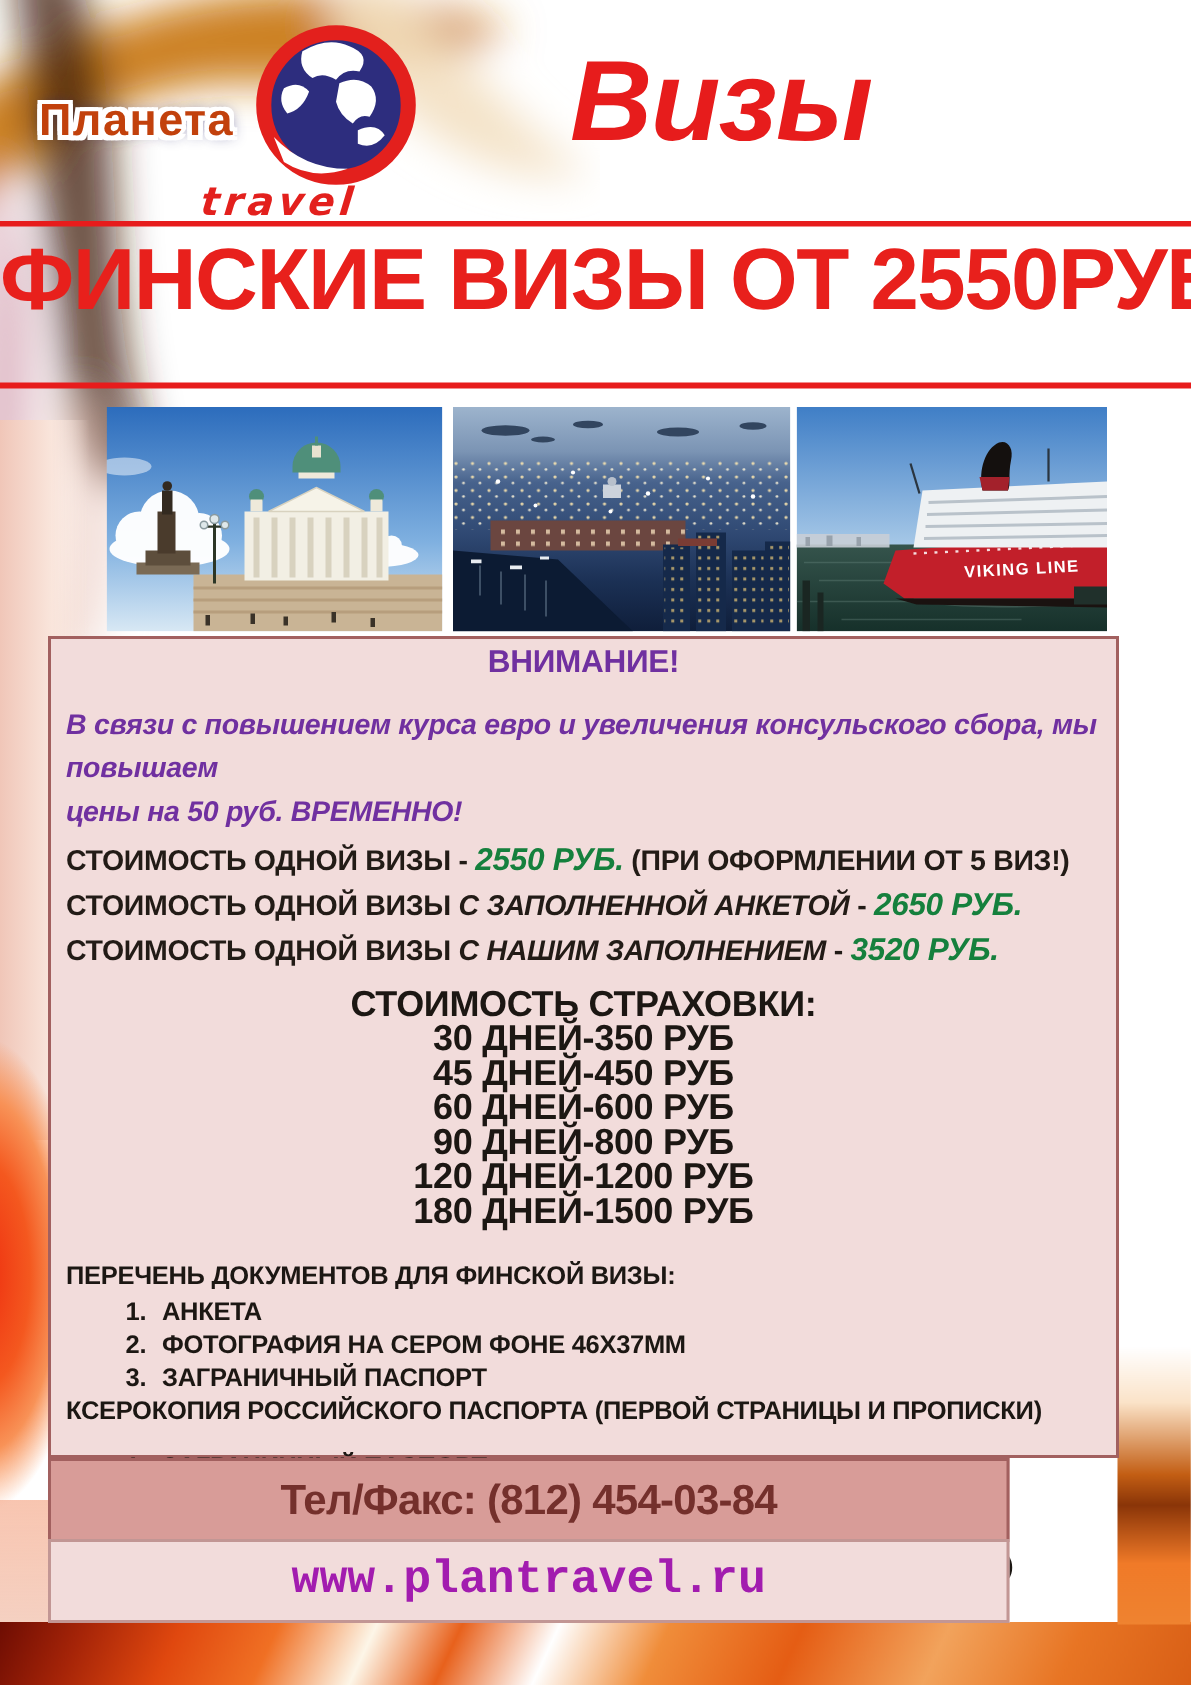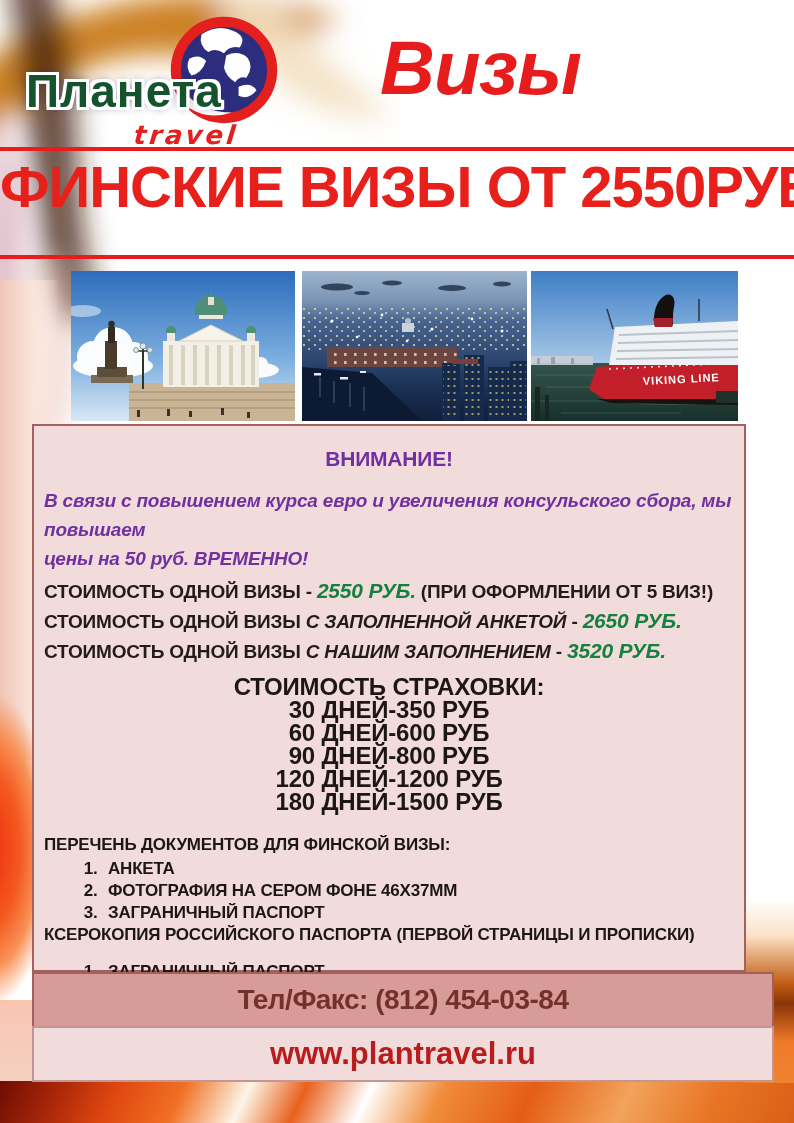--- a/index.html
+++ b/index.html
@@ -29,21 +29,21 @@
   }
   .deco-corner-right{
     left:745px;top:898px;width:49px;height:185px;
     background:linear-gradient(to bottom,#ffffff 0%,#fbe3c8 20%,#c35e14 46%,#8a3508 57%,#f07a28 78%,#ef8330 100%);
   }
   
   .logo-wrap{position:absolute;left:22px;top:6px;width:290px;height:148px;}
   .globe{position:absolute;left:146px;top:8px;width:112px;height:112px;}
   .brand{
     position:absolute;left:4px;top:58px;width:260px;
-    font-size:46px;font-weight:800;color:#14532d;letter-spacing:1px;white-space:nowrap;
+    font-size:30px;font-weight:800;color:#c2410c;letter-spacing:1px;white-space:nowrap;
     text-shadow:-3px -3px 0 #fff,3px -3px 0 #fff,-3px 3px 0 #fff,3px 3px 0 #fff,
       -3px 0 0 #fff,3px 0 0 #fff,0 -3px 0 #fff,0 3px 0 #fff,0 0 9px rgba(38,38,110,.85);
   }
   .travel{
     position:absolute;left:112px;top:114px;
     font-family:"DejaVu Sans",sans-serif;font-style:italic;font-weight:700;
     font-size:26px;color:#e3201d;letter-spacing:3px;transform:skewX(-6deg);
   }
   
   .page-title{
@@ -62,40 +62,40 @@
   .photo svg{display:block;}
   .photo1{left:71px;width:224px;}
   .photo2{left:302px;width:225px;}
   .photo3{left:531px;width:207px;}
   
   .notice-box{
     position:absolute;left:32px;top:424px;width:714px;height:548px;box-sizing:border-box;
     background:#f2dcdb;border:2px solid #a2605f;padding:2px 10px 0 10px;
     color:#221b16;letter-spacing:-0.2px;
   }
-  .notice-title{margin-top:19px;text-align:center;font-size:21px;font-weight:800;color:#7030a0;line-height:24px;}
+  .notice-title{margin-top:2px;text-align:center;font-size:21px;font-weight:800;color:#7030a0;line-height:24px;}
   .intro{font-size:19px;font-weight:700;font-style:italic;color:#7030a0;line-height:29px;margin-top:15px;}
   .prices{margin-top:3px;}
   .price-line{font-size:19px;font-weight:700;line-height:29px;white-space:nowrap;}
   .price-cond{font-style:italic;}
   .price-value{color:#15803d;font-style:italic;font-size:21px;}
   .insurance{margin-top:9px;text-align:center;font-size:24px;font-weight:800;line-height:23px;color:#1c1713;}
   .docs{margin-top:21px;font-size:17px;font-weight:700;line-height:22px;color:#1c1713;}
   .docs ol{margin:2px 0 0 0;padding-left:58px;}
   .docs li{padding-left:6px;}
   .children{margin-top:15px;}
   
-  .bar{position:absolute;left:32px;width:742px;box-sizing:border-box;text-align:center;}
+  .bar{position:absolute;left:32px;width:641px;box-sizing:border-box;text-align:center;}
   .bar-phone{
     top:972px;height:56px;background:#d89c98;border:2px solid #a2605f;
     font-size:28px;font-weight:800;color:#74302c;line-height:52px;letter-spacing:-0.5px;
   }
   .bar-site{
     top:1026px;height:56px;background:#f2dcdb;border:2px solid #c29694;
-    font-family:Liberation Sans, sans-serif;font-size:31px;font-weight:700;color:#b91c1c;line-height:52px;
+    font-family:Liberation Mono, monospace;font-size:31px;font-weight:700;color:#a21caf;line-height:52px;
   }
 </style>
 </head>
 <body>
 
 <div class="page">
 
   <svg class="deco deco-topleft" viewBox="0 0 400 450" width="400" height="450">
     <defs>
       <filter id="bl" x="-60%" y="-60%" width="220%" height="220%">
@@ -328,20 +328,21 @@
     </div>
     <div class="prices">
       <div class="price-line"><span>СТОИМОСТЬ ОДНОЙ ВИЗЫ - </span><span class="price-value">2550 РУБ.</span><span> (ПРИ ОФОРМЛЕНИИ ОТ 5 ВИЗ!)</span></div>
       <div class="price-line"><span>СТОИМОСТЬ ОДНОЙ ВИЗЫ </span><span class="price-cond">С ЗАПОЛНЕННОЙ АНКЕТОЙ</span><span> - </span><span class="price-value">2650 РУБ.</span></div>
       <div class="price-line"><span>СТОИМОСТЬ ОДНОЙ ВИЗЫ </span><span class="price-cond">С НАШИМ ЗАПОЛНЕНИЕМ</span><span> - </span><span class="price-value">3520 РУБ.</span></div>
     </div>
 
     <div class="insurance">
       <div>СТОИМОСТЬ СТРАХОВКИ:</div>
       <div>30 ДНЕЙ-350 РУБ</div>
+      <div>45 ДНЕЙ-450 РУБ</div>
       <div>60 ДНЕЙ-600 РУБ</div>
       <div>90 ДНЕЙ-800 РУБ</div>
       <div>120 ДНЕЙ-1200 РУБ</div>
       <div>180 ДНЕЙ-1500 РУБ</div>
     </div>
 
     <div class="docs">
       <div>ПЕРЕЧЕНЬ ДОКУМЕНТОВ ДЛЯ ФИНСКОЙ ВИЗЫ:</div>
       <ol>
         <li>АНКЕТА</li>

